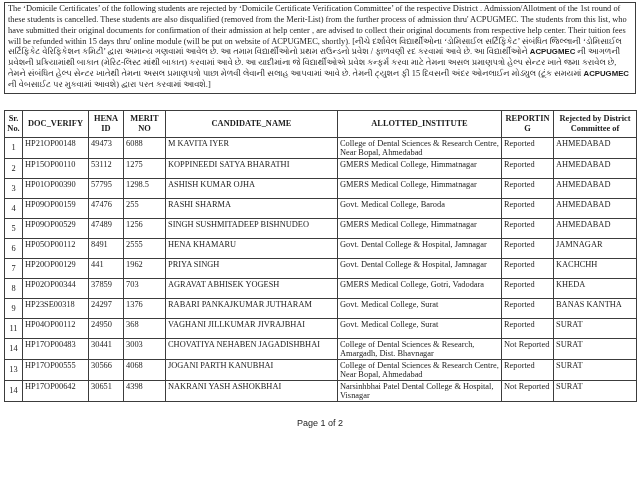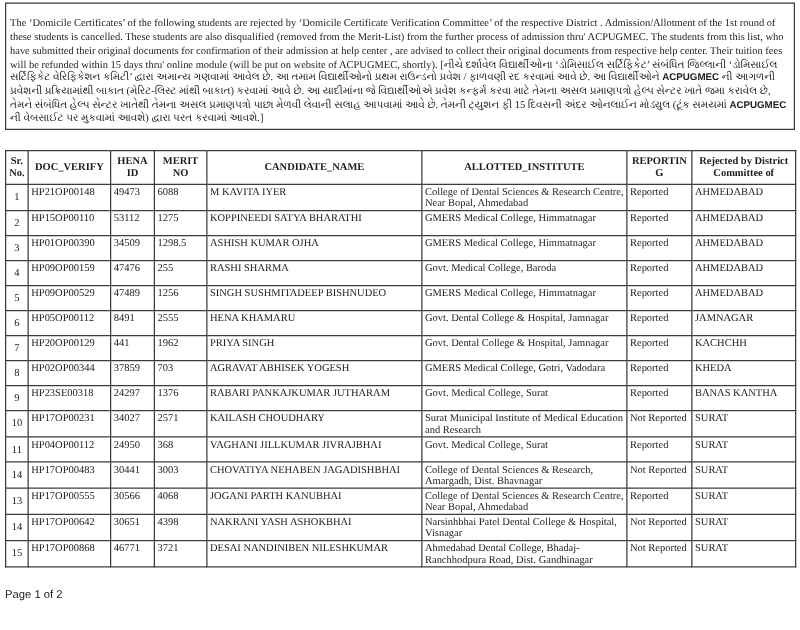--- a/index.html
+++ b/index.html
@@ -15,21 +15,21 @@
     font-size: 11.5px;
     font-weight: bold;
     text-align: center;
     margin: 0 0 2px 0;
     letter-spacing: 0.1px;
   }
   .notice {
     border: 1px solid #3c3c3c;
     font-size: 8.4px;
     line-height: 1.29;
-    padding: 11px 3px 2px 3px;
+    padding: 1px 3px 2px 3px;
     text-align: left;
   }
   .notice .b {
     font-weight: bold;
     font-family: "Liberation Sans", sans-serif;
     font-size: 7.8px;
   }
   table.students {
     border-collapse: collapse;
     table-layout: fixed;
@@ -49,20 +49,21 @@
     text-align: center;
     vertical-align: middle;
     line-height: 1.12;
     padding: 2px 1px;
     height: 22px;
   }
   .students tbody tr { height: 20px; }
   td.c-sr  { text-align: center; vertical-align: middle; }
   td.c-doc, td.c-user, td.c-merit { white-space: nowrap; }
   .footer {
+    text-align: center;
     font-family: "Liberation Sans", sans-serif;
     font-size: 9px;
     color: #222;
     margin-top: 16px;
   }
 </style>
 </head>
 <body>
 
 <div class="page">
@@ -110,21 +111,21 @@
           <td class="c-user">53112</td>
           <td class="c-merit">1275</td>
           <td class="c-name">KOPPINEEDI SATYA BHARATHI</td>
           <td class="c-institute">GMERS Medical College, Himmatnagar</td>
           <td class="c-reporting">Reported</td>
           <td class="c-committee">AHMEDABAD</td>
         </tr>
         <tr>
           <td class="c-sr">3</td>
           <td class="c-doc">HP01OP00390</td>
-          <td class="c-user">34509</td>
+          <td class="c-user">57795</td>
           <td class="c-merit">1298.5</td>
           <td class="c-name">ASHISH KUMAR OJHA</td>
           <td class="c-institute">GMERS Medical College, Himmatnagar</td>
           <td class="c-reporting">Reported</td>
           <td class="c-committee">AHMEDABAD</td>
         </tr>
         <tr>
           <td class="c-sr">4</td>
           <td class="c-doc">HP09OP00159</td>
           <td class="c-user">47476</td>
@@ -176,30 +177,20 @@
         </tr>
         <tr>
           <td class="c-sr">9</td>
           <td class="c-doc">HP23SE00318</td>
           <td class="c-user">24297</td>
           <td class="c-merit">1376</td>
           <td class="c-name">RABARI PANKAJKUMAR JUTHARAM</td>
           <td class="c-institute">Govt. Medical College, Surat</td>
           <td class="c-reporting">Reported</td>
           <td class="c-committee">BANAS KANTHA</td>
-        </tr>
-        <tr>
-          <td class="c-sr">10</td>
-          <td class="c-doc">HP17OP00231</td>
-          <td class="c-user">34027</td>
-          <td class="c-merit">2571</td>
-          <td class="c-name">KAILASH CHOUDHARY</td>
-          <td class="c-institute">Surat Municipal Institute of Medical Education and Research</td>
-          <td class="c-reporting">Not Reported</td>
-          <td class="c-committee">SURAT</td>
         </tr>
         <tr>
           <td class="c-sr">11</td>
           <td class="c-doc">HP04OP00112</td>
           <td class="c-user">24950</td>
           <td class="c-merit">368</td>
           <td class="c-name">VAGHANI JILLKUMAR JIVRAJBHAI</td>
           <td class="c-institute">Govt. Medical College, Surat</td>
           <td class="c-reporting">Reported</td>
           <td class="c-committee">SURAT</td>
@@ -227,28 +218,18 @@
         <tr>
           <td class="c-sr">14</td>
           <td class="c-doc">HP17OP00642</td>
           <td class="c-user">30651</td>
           <td class="c-merit">4398</td>
           <td class="c-name">NAKRANI YASH ASHOKBHAI</td>
           <td class="c-institute">Narsinhbhai Patel Dental College &amp; Hospital, Visnagar</td>
           <td class="c-reporting">Not Reported</td>
           <td class="c-committee">SURAT</td>
         </tr>
-        <tr>
-          <td class="c-sr">15</td>
-          <td class="c-doc">HP17OP00868</td>
-          <td class="c-user">46771</td>
-          <td class="c-merit">3721</td>
-          <td class="c-name">DESAI NANDINIBEN NILESHKUMAR</td>
-          <td class="c-institute">Ahmedabad Dental College, Bhadaj-Ranchhodpura Road, Dist. Gandhinagar</td>
-          <td class="c-reporting">Not Reported</td>
-          <td class="c-committee">SURAT</td>
-        </tr>
       </tbody>
   </table>
 
   <div class="footer">Page 1 of 2</div>
 
 </div>
 
 </body></html>

